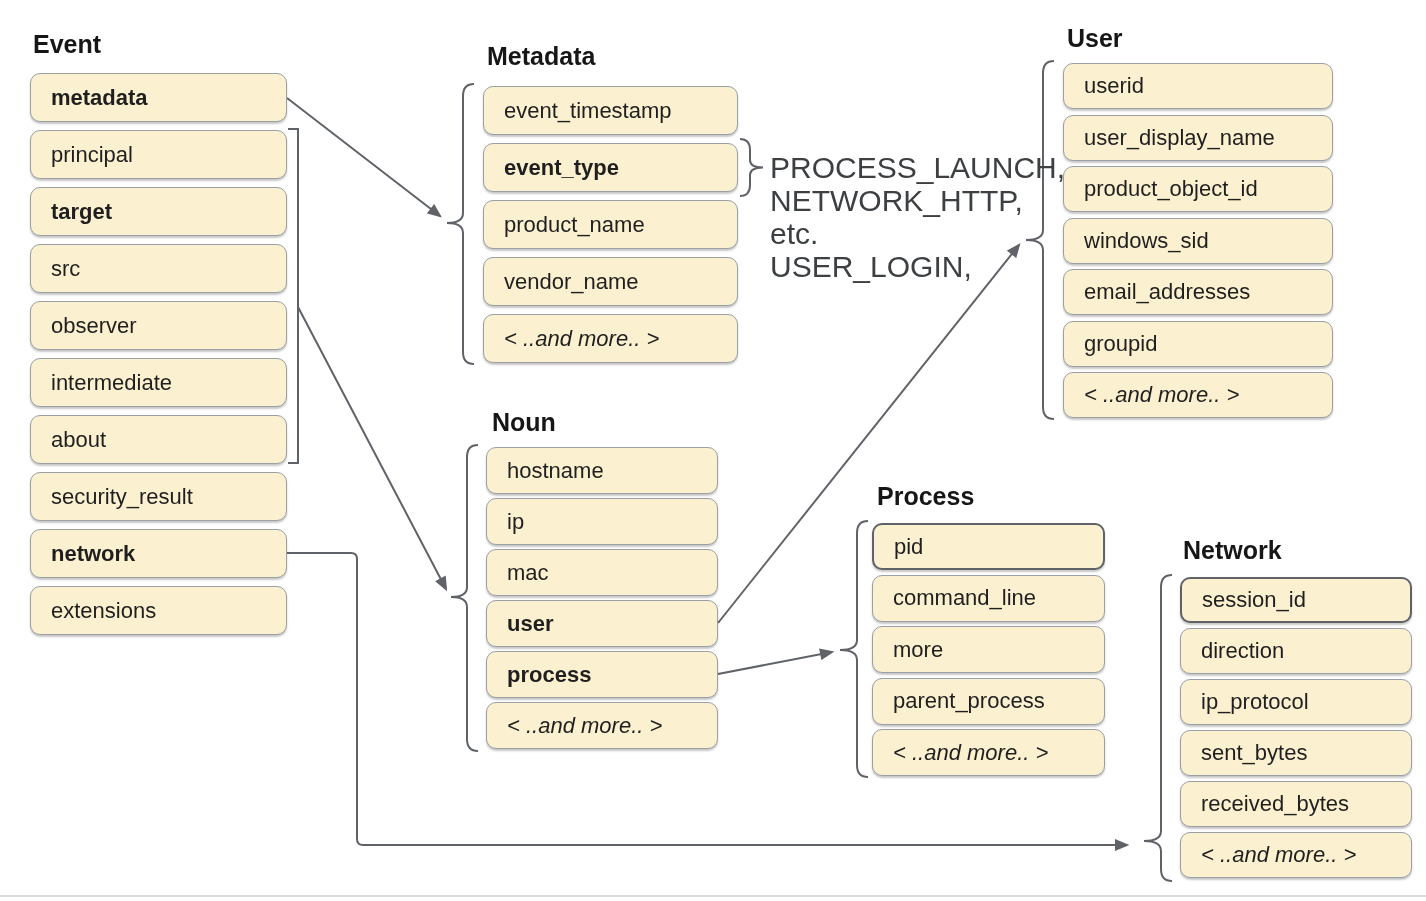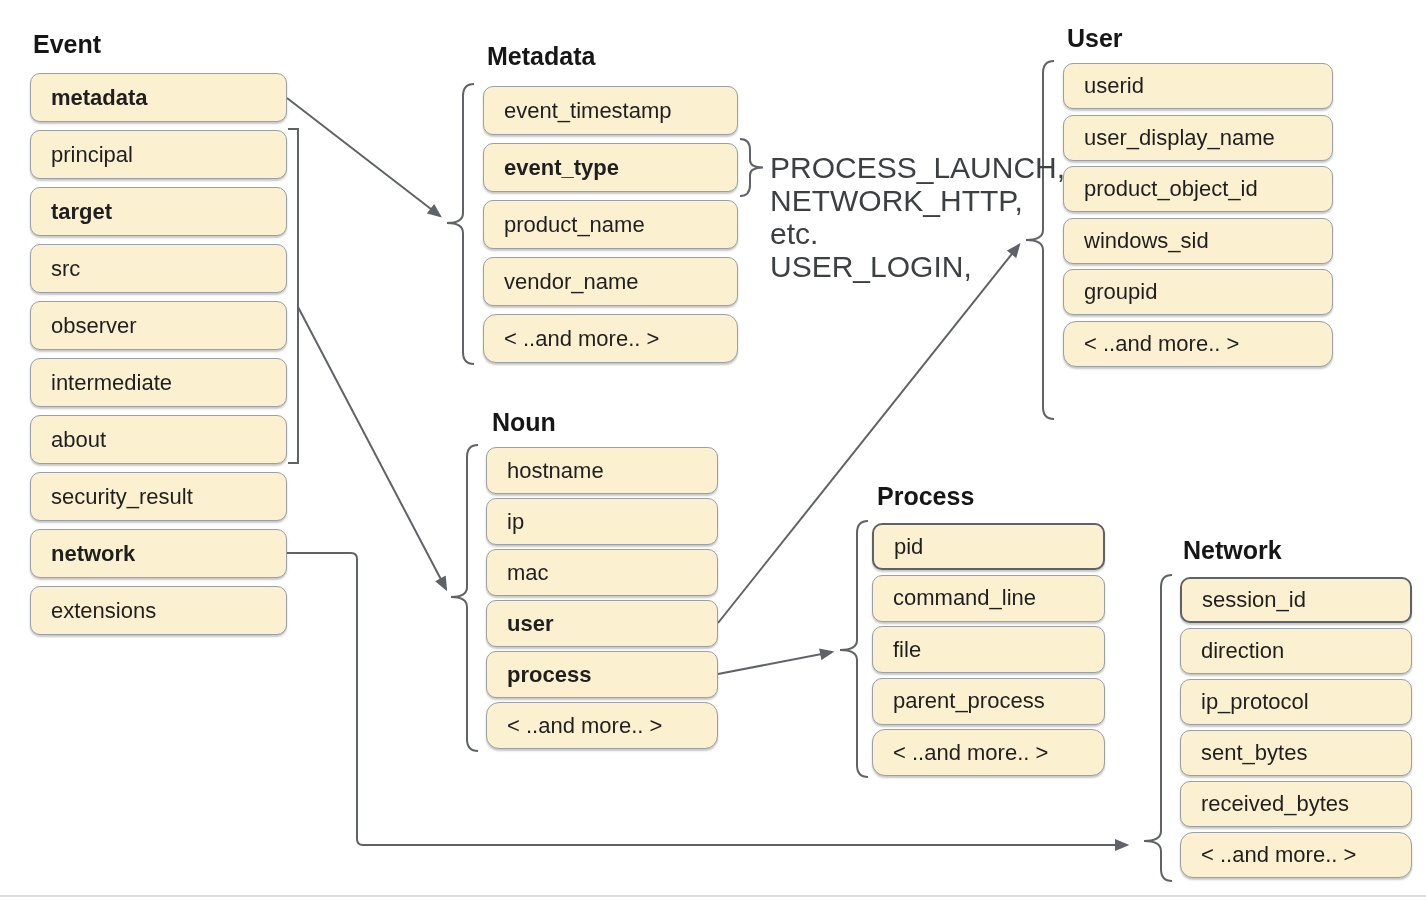--- a/index.html
+++ b/index.html
@@ -8,21 +8,21 @@
   svg.overlay{position:absolute;left:0;top:0;width:1426px;height:901px;}
   svg.overlay path.ln{stroke:var(--connector,#5f6368);stroke-width:2;fill:none;}
   .gtitle{position:absolute;font-size:25px;font-weight:700;color:var(--title,#161616);white-space:nowrap;text-align:center;}
   .col{position:absolute;display:flex;flex-direction:column;gap:var(--g);}
   .box{box-sizing:border-box;height:var(--h);background:var(--box-fill,#fbf0cf);
        border:1.6px solid var(--box-border,#9aa0a6);border-radius:10px;
        display:flex;align-items:center;padding:0 14px 0 20px;
        font-size:22px;color:var(--text,#1f1f1f);white-space:nowrap;
        box-shadow:0 2px 2px rgba(0,0,0,0.22);}
   .box.bold{font-weight:700;}
-  .box.italic{border-radius:13px;}
+  .box.italic{font-style:italic;}
   .box.dark{border-color:var(--box-border-dark,#5f6368);border-width:2px;}
   .note{position:absolute;left:770px;top:151px;font-size:30px;line-height:33px;
         color:var(--annotation,#3c4043);white-space:nowrap;}
   .divider{position:absolute;left:0;top:895px;width:1426px;height:2px;
            background:var(--divider,#dadce0);}
 </style>
 </head>
 <body>
 
 <div class="stage">
@@ -85,28 +85,29 @@
     <div class="box bold">user</div>
     <div class="box bold">process</div>
     <div class="box italic">&lt; ..and more.. &gt;</div>
   </div>
 
   <div class="col" style="left:1063px;top:63px;width:270px;--h:46px;--g:5.5px">
     <div class="box">userid</div>
     <div class="box">user_display_name</div>
     <div class="box">product_object_id</div>
     <div class="box">windows_sid</div>
+    <div class="box">email_addresses</div>
     <div class="box">groupid</div>
     <div class="box italic">&lt; ..and more.. &gt;</div>
   </div>
 
   <div class="col" style="left:872px;top:523px;width:233px;--h:47px;--g:4.5px">
     <div class="box dark">pid</div>
     <div class="box">command_line</div>
-    <div class="box">file</div>
+    <div class="box">more</div>
     <div class="box">parent_process</div>
     <div class="box italic">&lt; ..and more.. &gt;</div>
   </div>
 
   <div class="col" style="left:1180px;top:577px;width:232px;--h:46px;--g:5px">
     <div class="box dark">session_id</div>
     <div class="box">direction</div>
     <div class="box">ip_protocol</div>
     <div class="box">sent_bytes</div>
     <div class="box">received_bytes</div>

